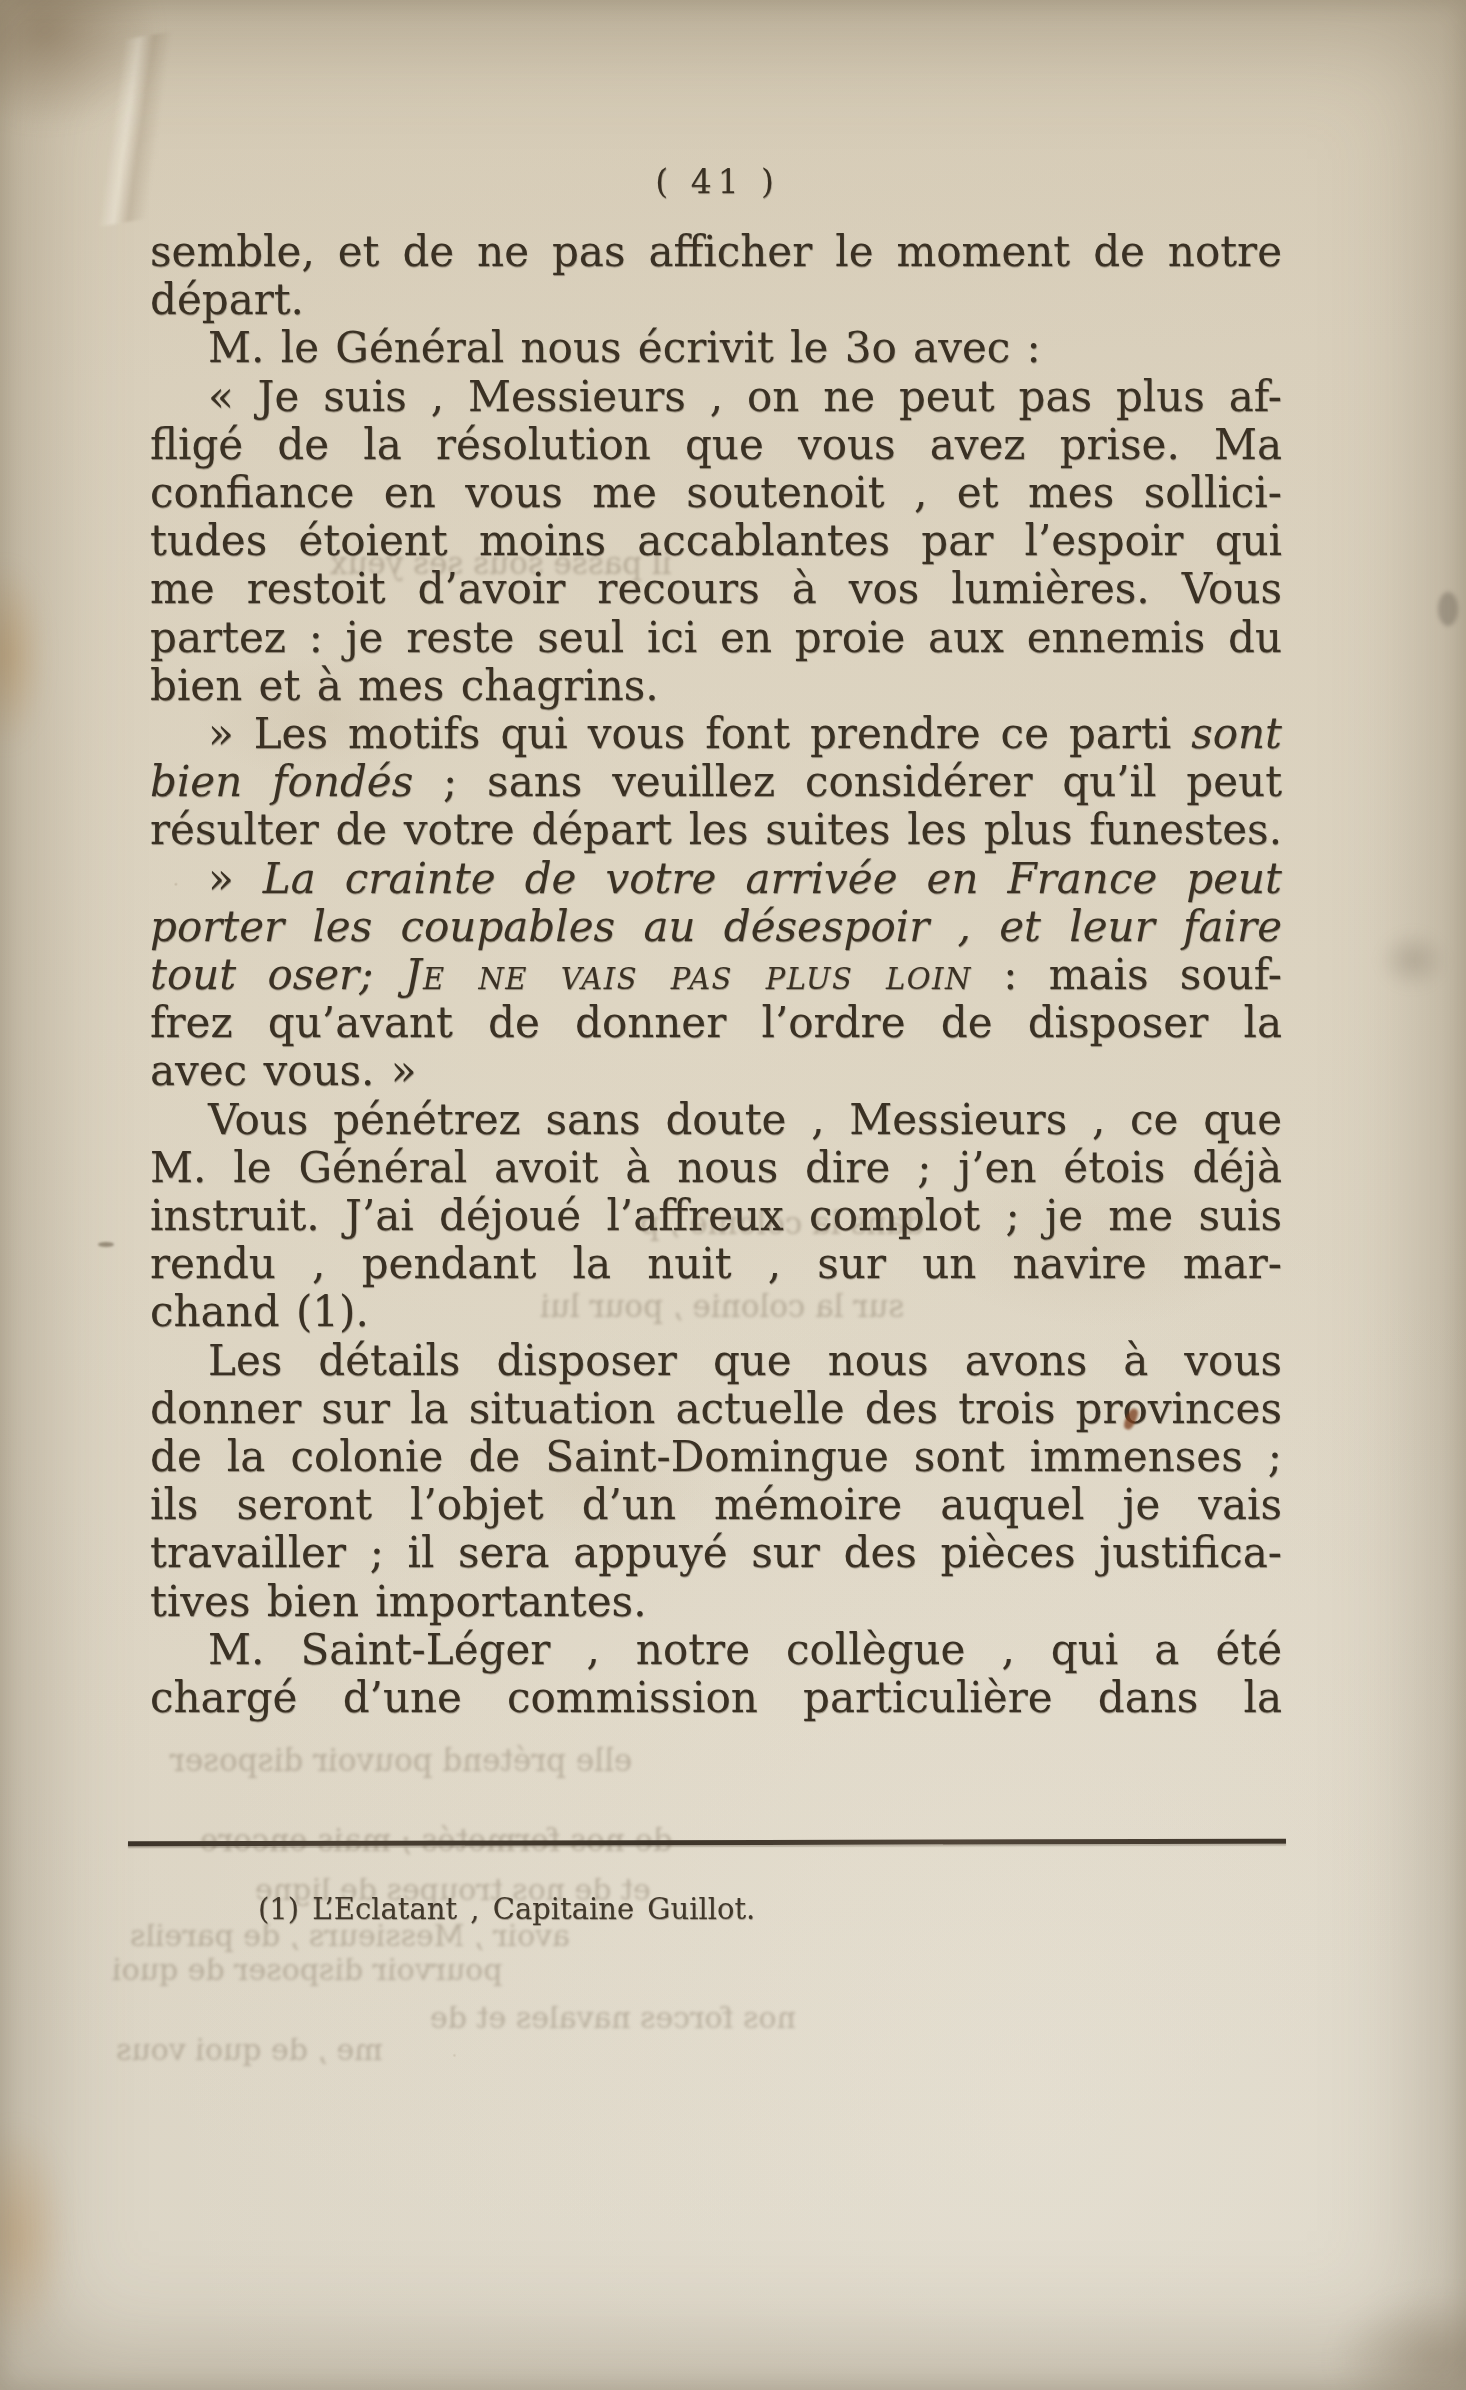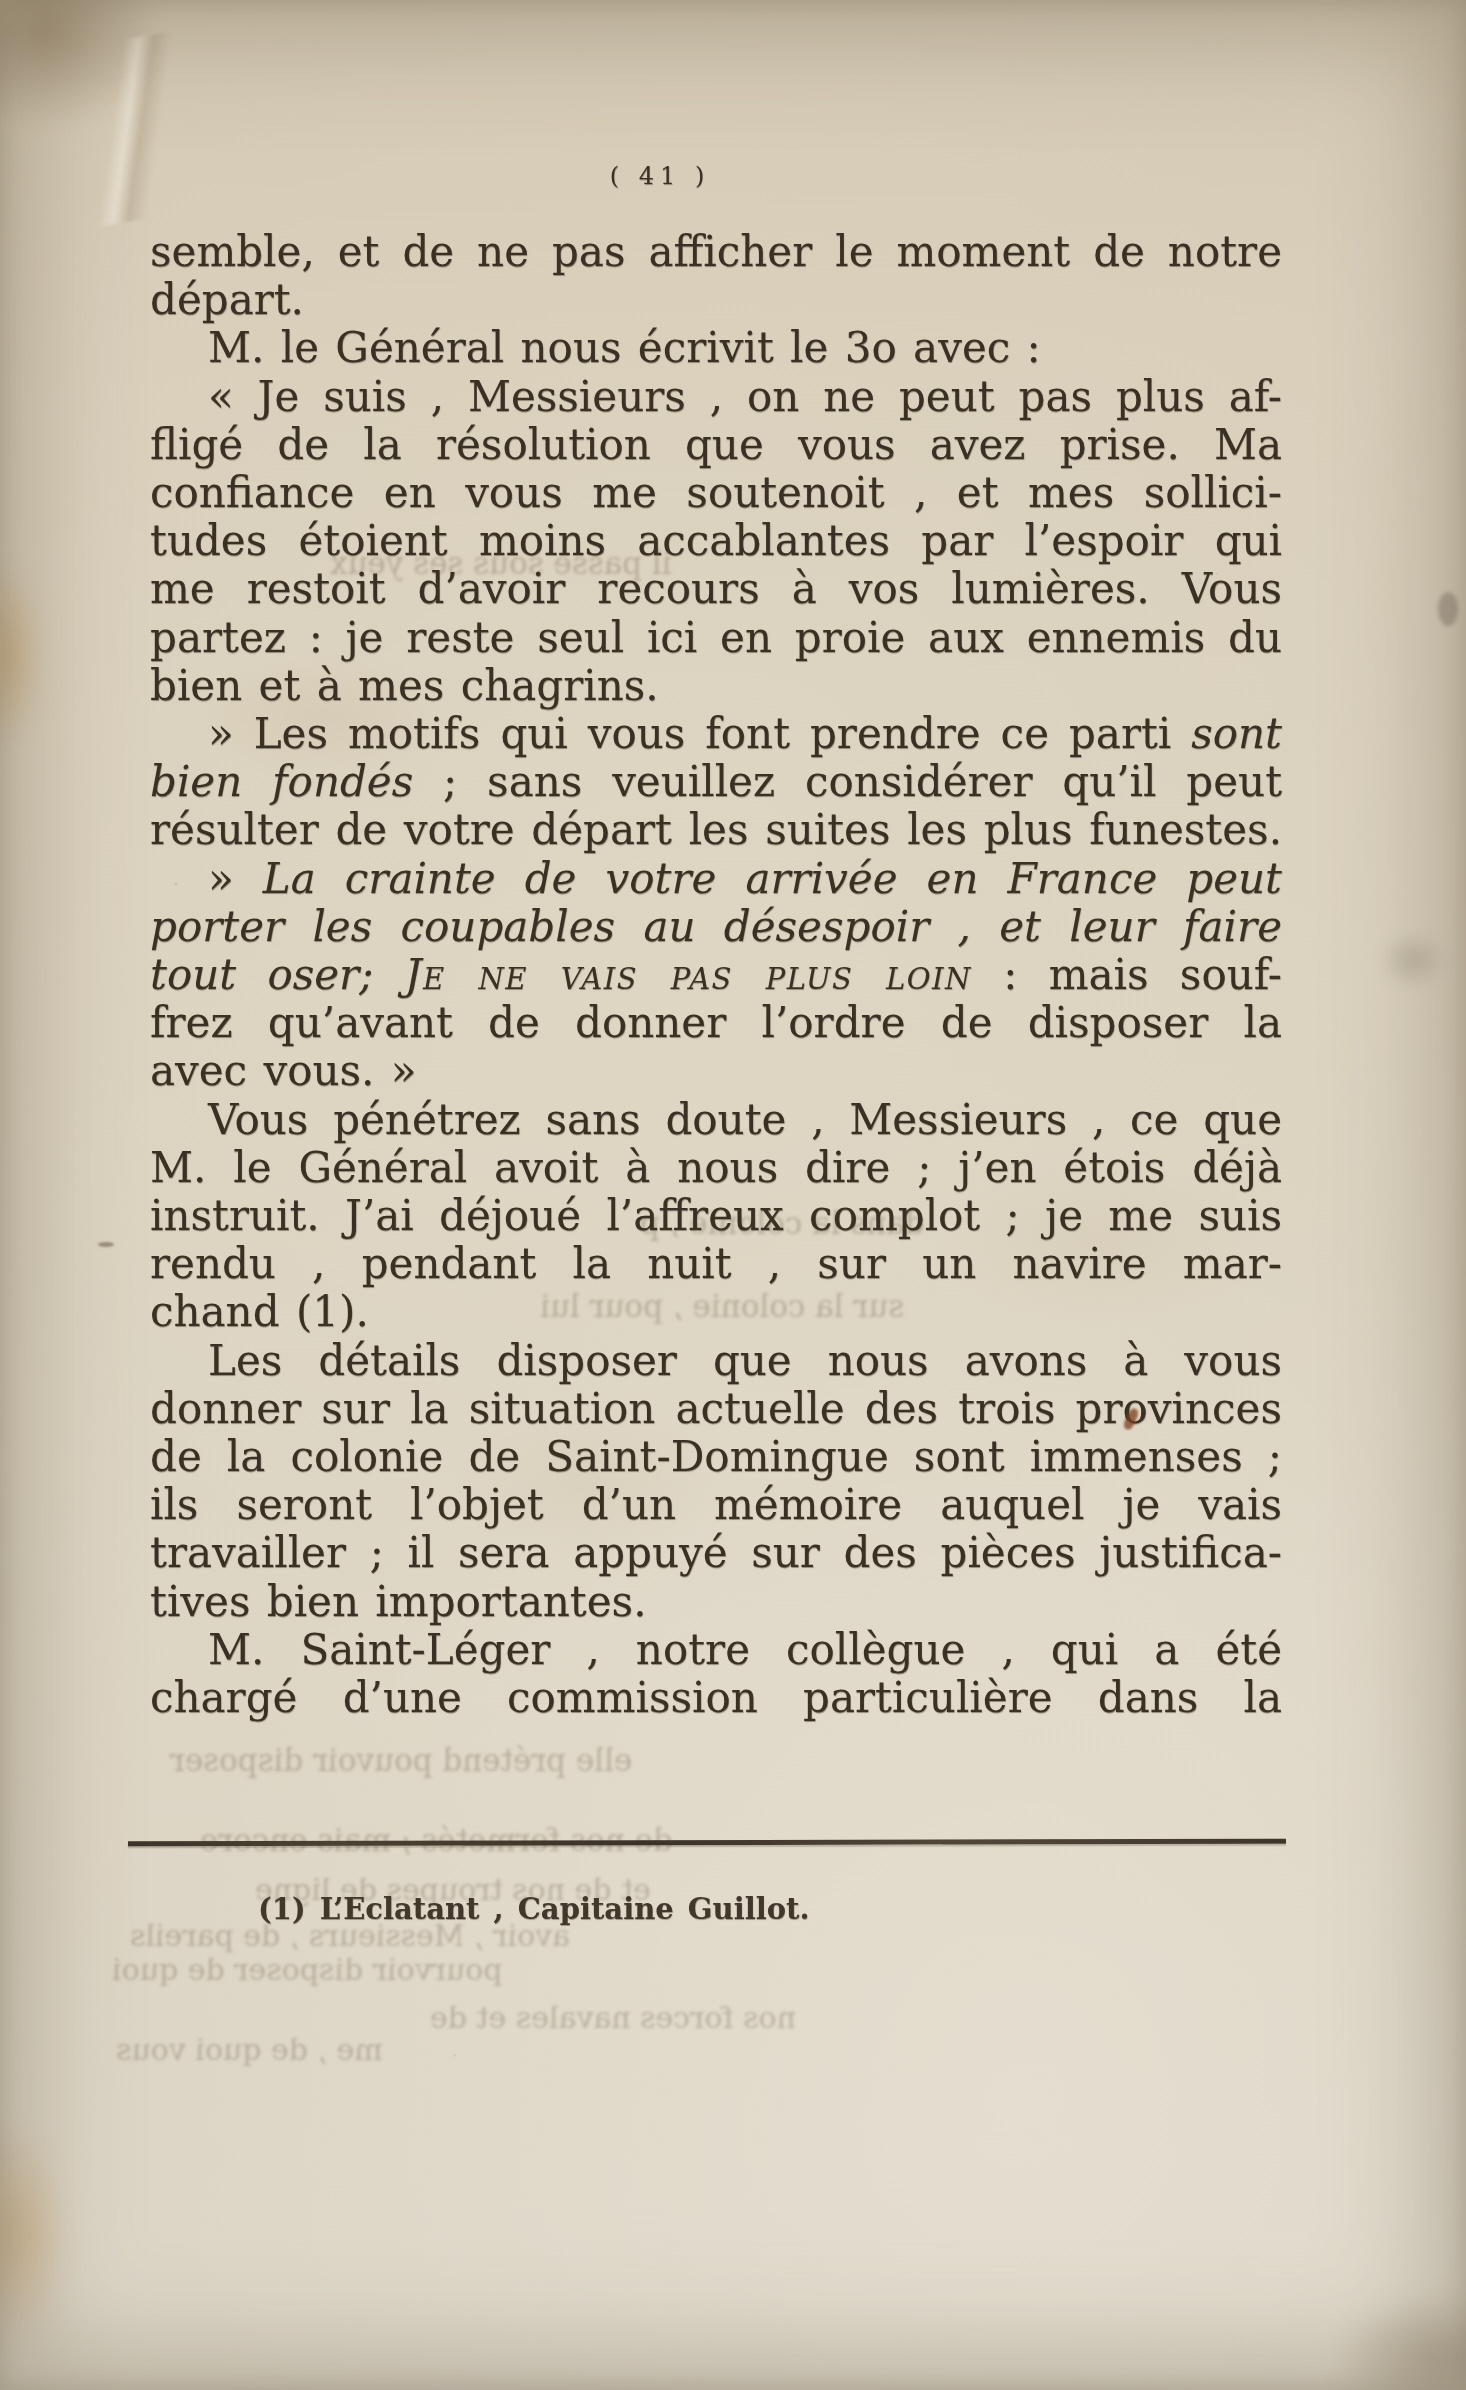--- a/index.html
+++ b/index.html
@@ -32,34 +32,33 @@
     word-spacing:3px;
   }
   .line{text-align:justify;text-align-last:left;}
   .line.j{text-align-last:justify;}
   .line.indent{text-indent:58px;}
   .s-n{font-style:normal;}
   .s-i{font-style:italic;}
   .s-sc{font-style:italic;font-variant:small-caps;letter-spacing:1.5px;}
   .pagenum{
     position:absolute;left:540px;top:162px;width:240px;z-index:3;
-    text-align:center;font-size:24px;color:#3a3124;letter-spacing:6px;
+    text-align:right;font-size:33px;color:#3a3124;letter-spacing:6px;
     text-shadow:0.4px 0.6px 0.8px rgba(56,45,32,0.45);
   }
   .rule{
     position:absolute;left:128px;top:1840px;width:1158px;height:5px;z-index:3;
     background:linear-gradient(90deg,#3e352a 0%,#4a4033 18%,#3c3328 45%,#51463a 72%,#3e352a 100%);
     transform:rotate(-0.12deg);
     box-shadow:0 2px 1px rgba(70,58,42,0.25);
   }
   .footnote{
     position:absolute;left:258px;top:1892px;z-index:3;
     font-size:29px;color:#41382b;word-spacing:4px;
     text-shadow:0.4px 0.5px 0.7px rgba(56,45,32,0.4);
-    font-weight:bold;
   }
   
   .ghostlayer{position:absolute;inset:0;z-index:2;}
   .ghost{
     position:absolute;transform:scaleX(-1);
     color:rgba(110,98,75,0.34);filter:blur(1.6px);
     font-family:"DejaVu Serif","Liberation Serif",serif;
     white-space:nowrap;
   }
   

